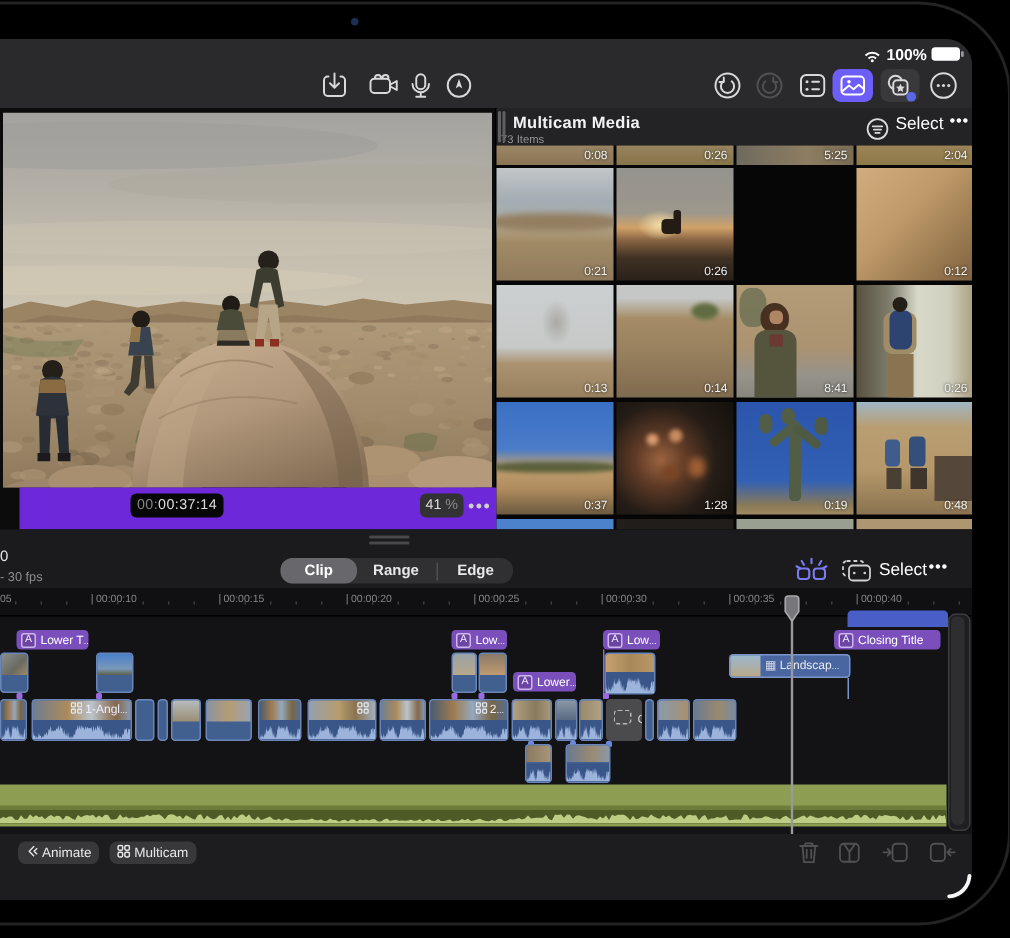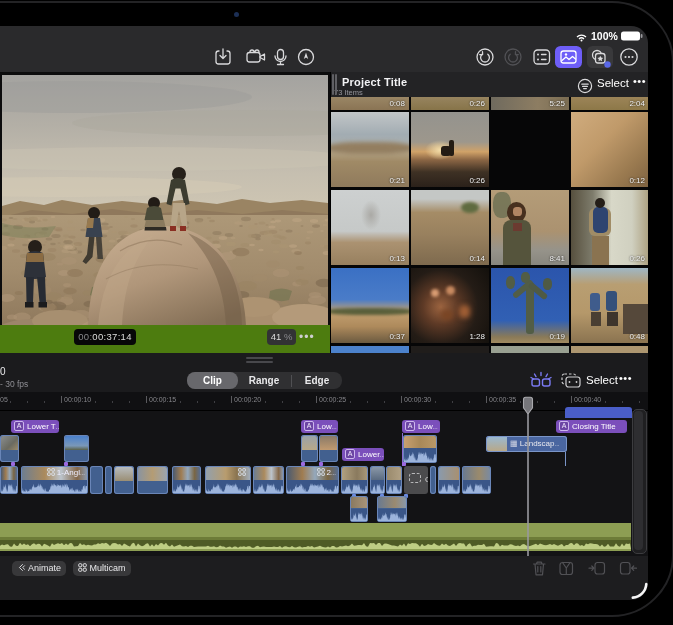--- a/index.html
+++ b/index.html
@@ -2,21 +2,21 @@
 <html><head><meta charset="utf-8">
 <style>
 html,body{margin:0;padding:0;background:#000;}
 body{width:673px;height:625px;position:relative;overflow:hidden;font-family:"Liberation Sans",sans-serif;-webkit-font-smoothing:antialiased;}
 .a{position:absolute;}
 #bodyedge{left:-80px;top:1px;width:750px;height:612px;border:2px solid #232325;border-radius:62px;}
 #screen{left:0;top:26px;width:648px;height:574px;background:#000;border-radius:0 17px 17px 0;overflow:hidden;}
 #toolbar{left:0;top:0;width:648px;height:46px;background:#2a2a2c;}
 .ic{stroke:#d9d9db;fill:none;stroke-width:1.3;stroke-linecap:round;stroke-linejoin:round;}
 #viewer{left:0;top:46px;width:330px;height:307px;background:#0c0c0d;}
-#vbar{left:0;top:299px;width:330px;height:28px;background:#4d7c0f;}
+#vbar{left:13px;top:299px;width:330px;height:28px;background:#6d28d9;}
 #media{left:331px;top:46px;width:317px;height:281px;background:#060607;}
 #mhead{left:0;top:0;width:317px;height:25px;background:#232325;}
 .cell{position:absolute;width:78px;overflow:hidden;}
 .dur{position:absolute;right:4px;bottom:2px;color:#f2f2f2;font-size:8px;text-shadow:0 0 2px rgba(0,0,0,.9);}
 #timeline{left:0;top:327px;width:648px;height:203px;background:#131315;}
 #tlhead{left:0;top:0;width:648px;height:39px;background:#1b1b1d;}
 #ruler{left:0;top:39px;width:648px;height:18px;background:#101012;border-bottom:1px solid #000;}
 .rl{position:absolute;top:4px;font-size:7px;color:#85858a;white-space:nowrap;}
 .tick{position:absolute;top:5px;width:1px;height:8px;background:#5a5a5e;}
 .mtick{position:absolute;top:9px;width:1px;height:2px;background:#3f3f43;}
@@ -496,21 +496,21 @@
 <path d="M23 227 h8.5 v5.5 h-8.5 Z M36.5 227 h8.5 v5.5 h-8.5 Z" fill="#1b1b1d"></path>
 </g>
 </svg>
 <div class="a" id="vbar">
 <div class="a" style="left:74px;top:4px;width:62px;height:16px;background:#070708;border-radius:4px;text-align:center;line-height:16px;font-size:9.5px;letter-spacing:0.3px;"><span style="color:#86868a">00:</span><span style="color:#ddd">00:37:14</span></div>
 <div class="a" style="left:267px;top:4px;width:29px;height:16px;background:#323234;border-radius:4px;text-align:center;line-height:16px;font-size:9.5px;"><span style="color:#ddd">41</span> <span style="color:#8a8a8e">%</span></div>
 <div class="a" style="left:299px;top:0;color:#cfcfd1;font-size:12px;letter-spacing:1px;line-height:24px;">•••</div>
 </div>
 <div class="a" id="media">
 <div class="a" id="mhead">
-<div class="a" style="left:11px;top:4px;color:#f2f2f4;font-size:11px;font-weight:bold;letter-spacing:0.2px;">Project Title</div>
+<div class="a" style="left:11px;top:4px;color:#f2f2f4;font-size:11px;font-weight:bold;letter-spacing:0.2px;">Multicam Media</div>
 <div class="a" style="left:3px;top:16px;color:#94949a;font-size:7.5px;">73 Items</div>
 <svg class="a" style="left:246px;top:6px;" width="16" height="16" viewBox="0 0 16 16">
           <g stroke="#d9d9db" fill="none" stroke-width="1.2" stroke-linecap="round">
             <circle cx="8" cy="8" r="6.6"></circle>
             <path d="M4.8 6.2 h6.4 M5.6 8.4 h4.8 M6.6 10.6 h2.8"></path>
           </g>
         </svg>
 <div class="a" style="left:266px;top:5px;color:#fff;font-size:11.5px;">Select</div>
 <div class="a" style="left:302px;top:3px;color:#fff;font-size:11px;letter-spacing:0.5px;">•••</div>
 <div class="a" style="left:1px;top:2px;width:1.5px;height:21px;background:#606064;border-radius:1px;"></div>

